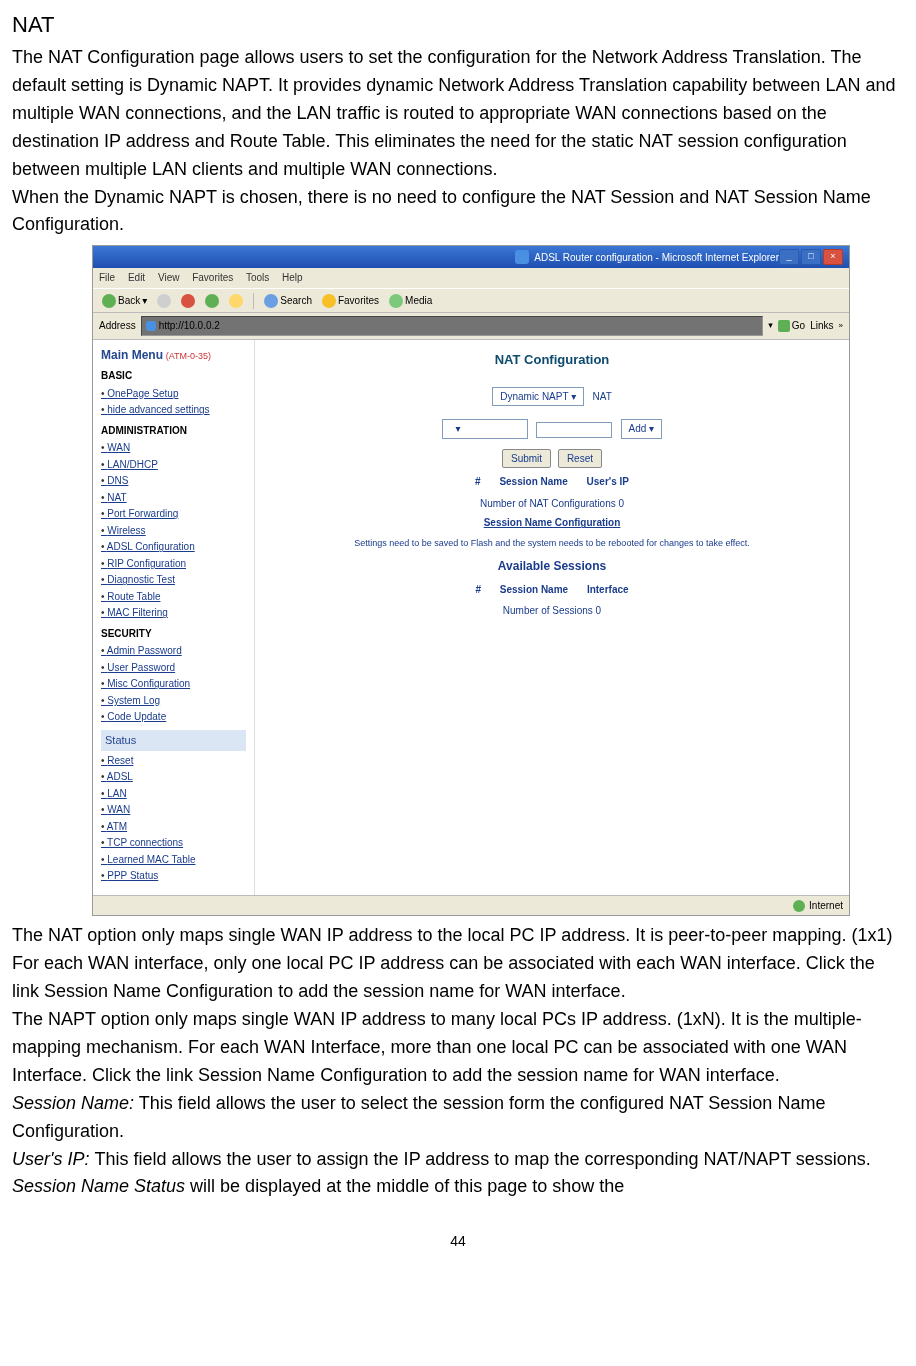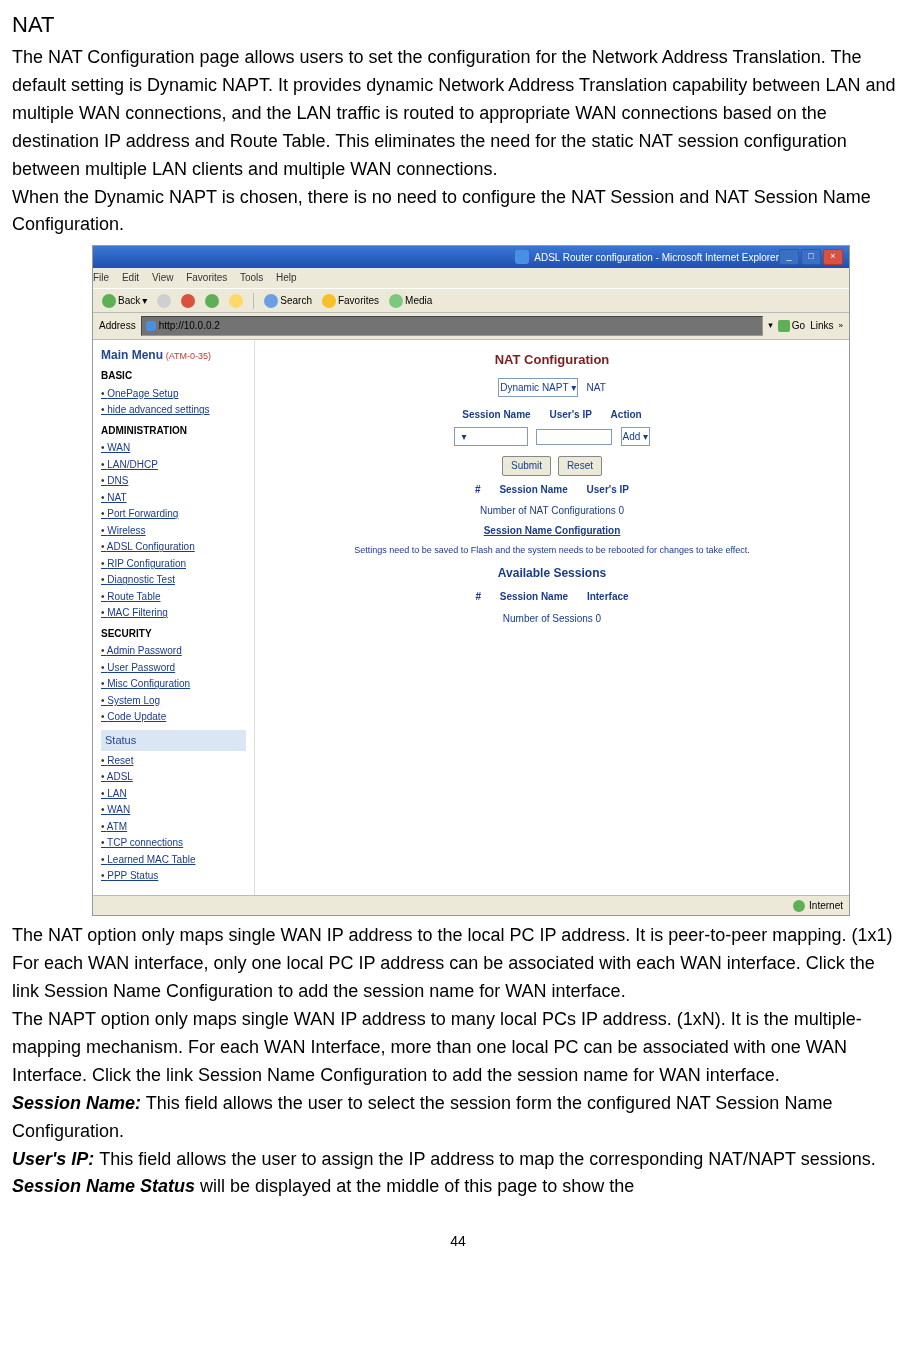--- a/index.html
+++ b/index.html
@@ -49,21 +49,21 @@
       border: 1px solid #2a5aa8;
       border-radius: 2px;
       color: #fff;
       font-size: 9px;
       text-align: center;
       line-height: 12px;
     }
     .winbtn.close { background: #d95140; border-color: #b53a2c; }
     .menubar {
       background: #ece9d8;
-      padding: 2px 0;
+      padding: 2px 6px;
       font-size: 10px;
       color: #333;
     }
     .menubar span { margin-right: 10px; }
     .toolbar {
       background: #ece9d8;
       padding: 3px 6px;
       display: flex;
       align-items: center;
       gap: 4px;
@@ -163,32 +163,33 @@
       font-size: 11px;
     }
     .mainpane {
       flex: 1;
       padding: 6px 10px;
       font-size: 10px;
       color: #1a3c8c;
       text-align: center;
     }
     .page-title-blue {
-      color: #7f1d1d;
+      color: #0c4a6e;
       font-weight: bold;
       font-size: 13px;
       margin: 4px 0 8px 0;
     }
     .nat-row { margin: 4px 0; }
     .sel {
       border: 1px solid #7f9db9;
-      padding: 1px 1px;
+      padding: 1px 7px;
       background: #fff;
       font-size: 10px;
       display:inline-block;
+      margin-top:9px;
     }
     .txtin {
       border: 1px solid #7f9db9;
       padding: 1px 2px;
       background: #fff;
       width: 70px;
       height: 12px;
       display:inline-block;
       vertical-align: middle;
     }
@@ -227,21 +228,21 @@
     .net-icon {
       width: 12px; height: 12px;
       background: #5fb055;
       border-radius: 50%;
     }
     .footer-num {
       text-align: center;
       font-size: 14px;
       margin-top: 30px;
     }
-    .bi { font-weight: bold; font-style: italic; }
+    .bi { font-weight: normal; font-style: italic; }
     .tbl-line {
       margin: 6px auto;
     }
   </style>
 </head>
 <body>
 
 <h2>NAT</h2>
 <p>The NAT Configuration page allows users to set the configuration for the Network Address Translation. The default setting is Dynamic NAPT. It provides dynamic Network Address Translation capability between LAN and multiple WAN connections, and the LAN traffic is routed to appropriate WAN connections based on the destination IP address and Route Table. This eliminates the need for the static NAT session configuration between multiple LAN clients and multiple WAN connections.</p>
 <p>When the Dynamic NAPT is chosen, there is no need to configure the NAT Session and NAT Session Name Configuration.</p>
@@ -352,25 +353,20 @@
         <li>Learned MAC Table</li>
         <li>PPP Status</li>
       </ul>
     </div>
     <div class="mainpane">
       <div class="page-title-blue">NAT Configuration</div>
       <div class="nat-row">
         <span class="sel"><span>Dynamic NAPT</span> ▾</span>
         &nbsp;&nbsp;<span>NAT</span>
       </div>
-      <div class="nat-row" style="margin-top:10px;">
-        <span class="tbl-hdr">Session Name</span>
-        <span class="tbl-hdr">User's IP</span>
-        <span class="tbl-hdr">Action</span>
-      </div>
       <div class="nat-row">
         <span class="sel" style="width:70px;text-align:left;">&nbsp; ▾</span>
         &nbsp;&nbsp;<span class="txtin"></span>
         &nbsp;&nbsp;<span class="sel"><span>Add</span> ▾</span>
       </div>
       <div class="nat-row" style="margin-top:10px;">
         <span class="btn">Submit</span>
         <span class="btn">Reset</span>
       </div>
       <div class="tbl-line">

